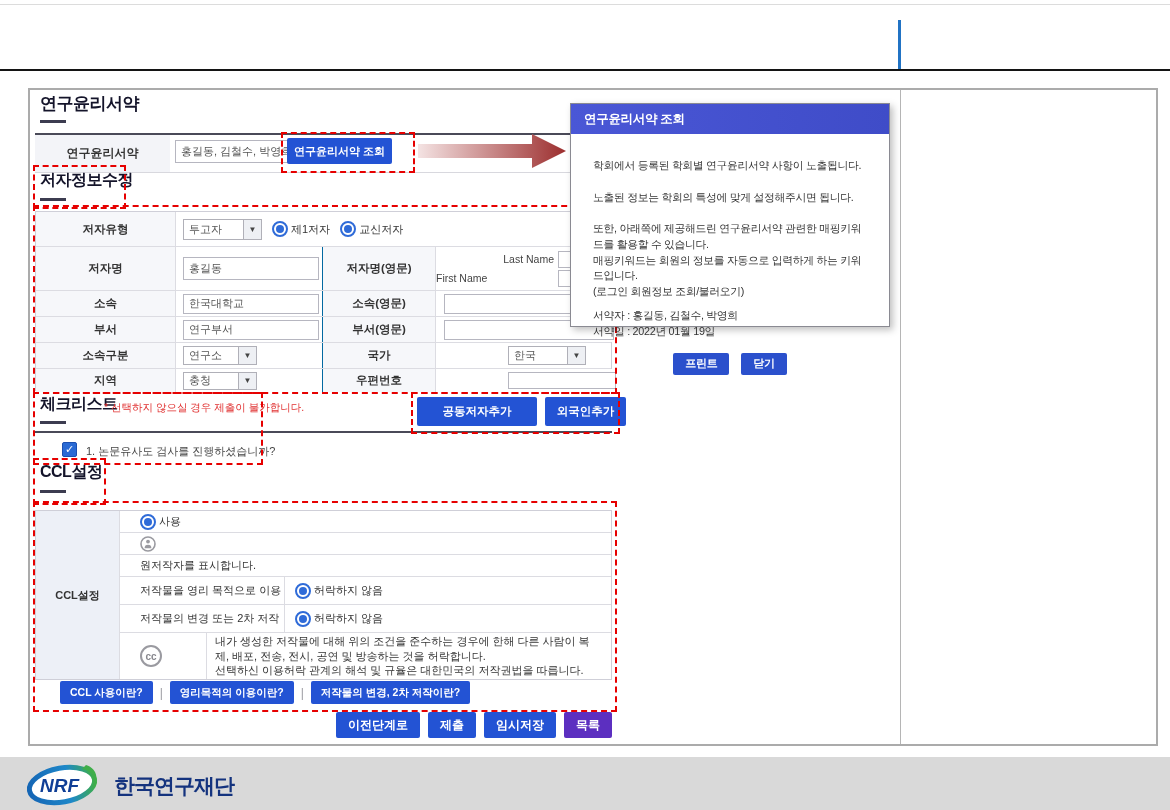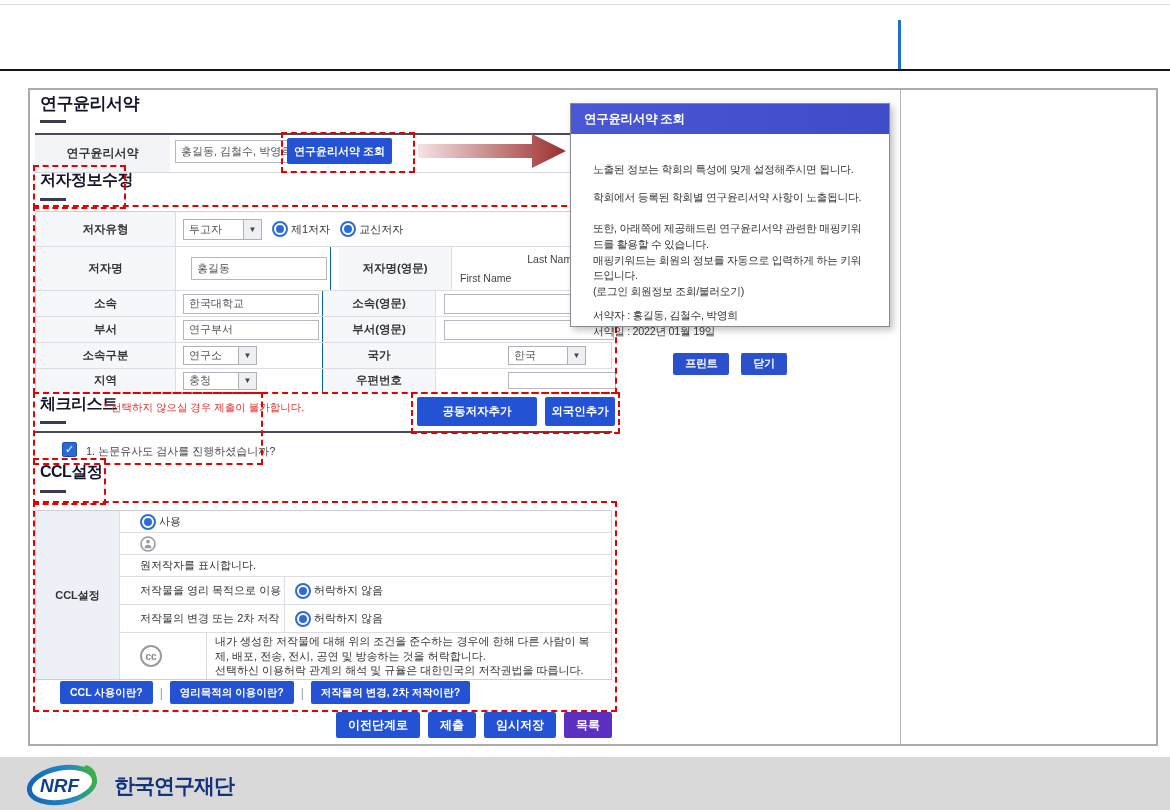--- a/index.html
+++ b/index.html
@@ -124,21 +124,21 @@
           <span class="ddl-text">투고자</span>
           <span class="ddl-btn">▼</span>
         </div>
         <span class="radio checked" style="margin-left:10px;"></span>
         <span class="radio-lbl">제1저자</span>
         <span class="radio checked" style="margin-left:10px;"></span>
         <span class="radio-lbl">교신저자</span>
       </div>
     </div>
 
-    <div class="a-row" style="height:44px;gap:8px;">
+    <div class="a-row" style="height:44px;">
       <div class="lbl-cell c1">저자명</div>
       <div class="fld-cell c2" style="padding-left:7px;">
         <input class="txt" style="width: 124px;" value="홍길동">
       </div>
       <div class="lbl-cell c3">저자명(영문)</div>
       <div class="fld-cell c4" style="flex-direction:column;justify-content:center;align-items:stretch;">
         <div class="stack-line">
           <span class="mini-lbl" style="width:118px;text-align:right;">Last Name</span>
           <input class="txt" style="width: 46px; height: 15px; margin-left: 4px;">
         </div>
@@ -200,21 +200,21 @@
       <div class="fld-cell c4" style="padding-left:72px;">
         <input class="txt" style="width: 96px; height: 15px;">
       </div>
     </div>
   </div>
 
   <div class="abs sec-title" style="left:40px;top:394px;font-size:16px;">체크리스트</div>
   <div class="abs check-note" style="left:104px;top:401px;">* 선택하지 않으실 경우 제출이 불가합니다.</div>
   <div class="abs title-dash" style="left:40px;top:421px;"></div>
   <div class="abs btn" style="left:417px;top:397px;width:120px;height:29px;font-size:11.5px;">공동저자추가</div>
-  <div class="abs btn" style="left:545px;top:397px;width:70px;height:29px;font-size:11.5px;">외국인추가</div>
+  <div class="abs btn" style="left:545px;top:397px;width:81px;height:29px;font-size:11.5px;">외국인추가</div>
   <div class="abs red-dash" style="left:411px;top:392px;width:205px;height:38px;"></div>
   <div class="abs dark-hr"></div>
   <div class="abs checkbox" style="left:62px;top:442px;">✓</div>
   <div class="abs check-item-lbl" style="left:86px;top:444px;">1. 논문유사도 검사를 진행하셨습니까?</div>
   <div class="abs red-dash" style="left:33px;top:392px;width:226px;height:69px;"></div>
 
   <div class="abs sec-title" style="left:40px;top:462px;font-size:16px;">CCL설정</div>
   <div class="abs title-dash" style="left:40px;top:490px;"></div>
   <div class="abs red-dash" style="left:33px;top:458px;width:69px;height:43px;"></div>
   <div class="abs red-dash" style="left:33px;top:501px;width:580px;height:207px;"></div>
@@ -277,22 +277,22 @@
   <div class="abs" style="left:35px;top:712px;width:577px;display:flex;justify-content:flex-end;gap:8px;">
     <div class="btn action-btn">이전단계로</div>
     <div class="btn action-btn">제출</div>
     <div class="btn action-btn">임시저장</div>
     <div class="btn action-btn purple">목록</div>
   </div>
 
   <div class="abs popup">
     <div class="popup-header">연구윤리서약 조회</div>
     <div class="popup-body">
+      <p style="margin-top:12px;">학회에서 등록된 학회별 연구윤리서약 사항이 노출됩니다.</p>
       <p style="margin-top:16px;">노출된 정보는 학회의 특성에 맞게 설정해주시면 됩니다.</p>
-      <p style="margin-top:12px;">학회에서 등록된 학회별 연구윤리서약 사항이 노출됩니다.</p>
       <p style="margin-top:16px;">또한, 아래쪽에 제공해드린 연구윤리서약 관련한 매핑키워드를 활용할 수 있습니다.</p>
       <p>매핑키워드는 회원의 정보를 자동으로 입력하게 하는 키워드입니다.</p>
       <p>(로그인 회원정보 조회/불러오기)</p>
       <p style="margin-top:9px;">서약자 : 홍길동, 김철수, 박영희</p>
       <p>서약일 : 2022년 01월 19일</p>
       <div class="popup-btns">
         <div class="btn popup-btn">프린트</div>
         <div class="btn popup-btn">닫기</div>
       </div>
     </div>

